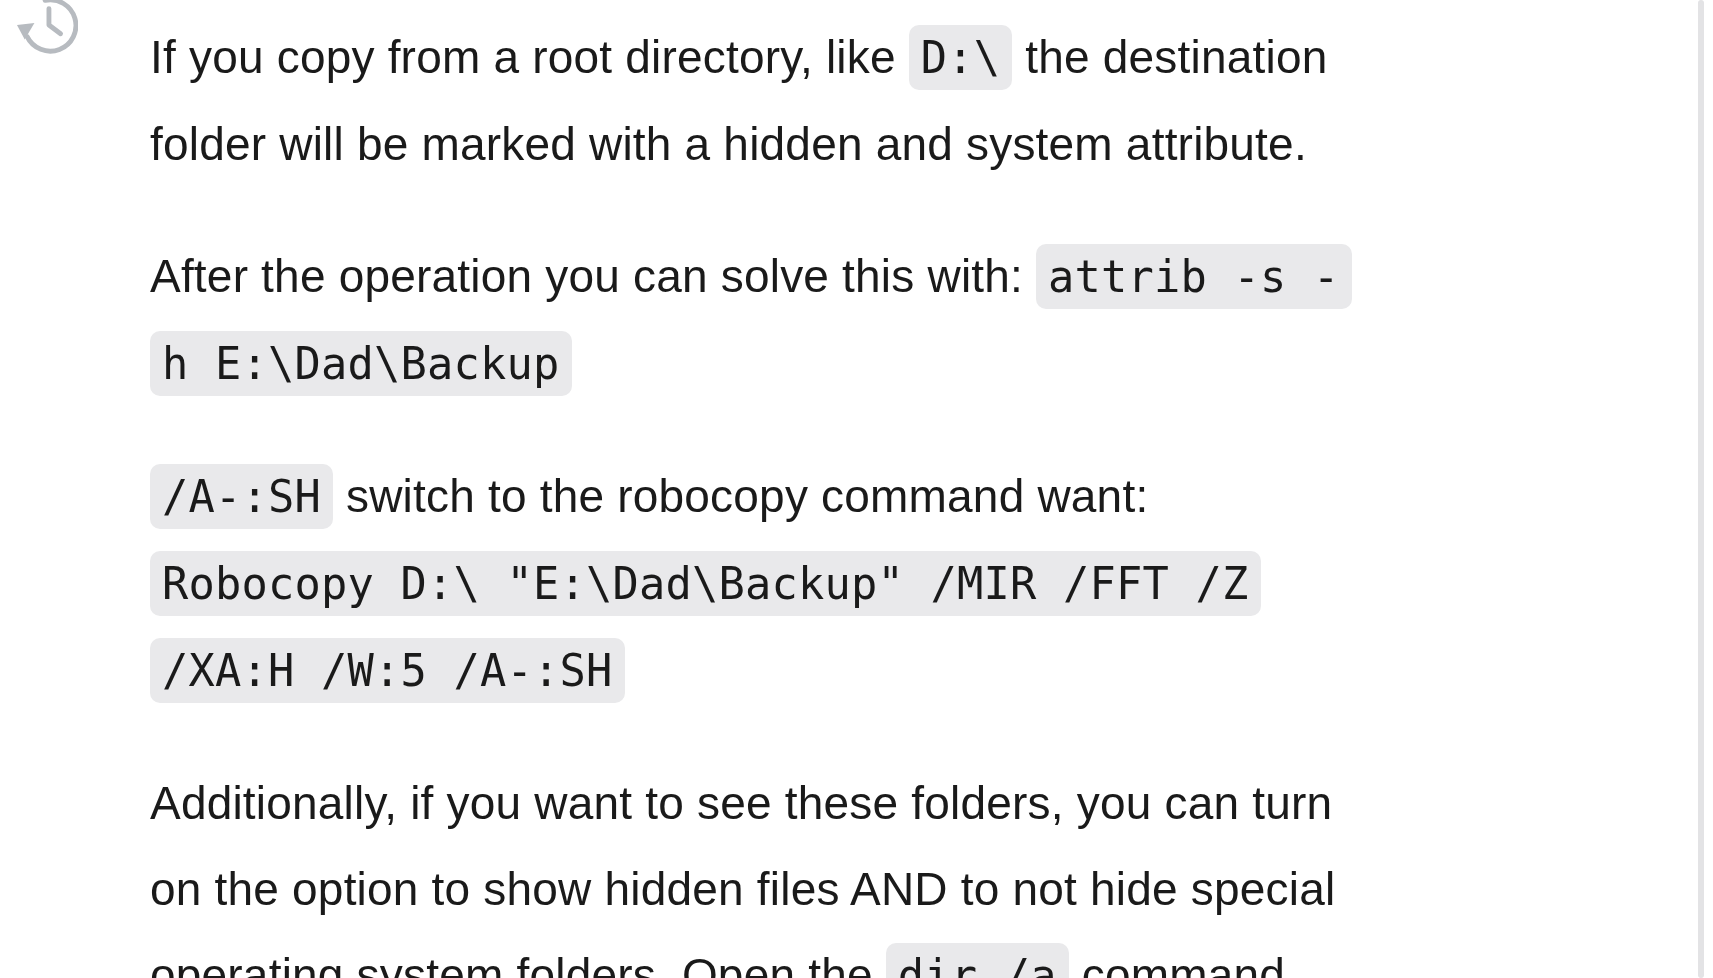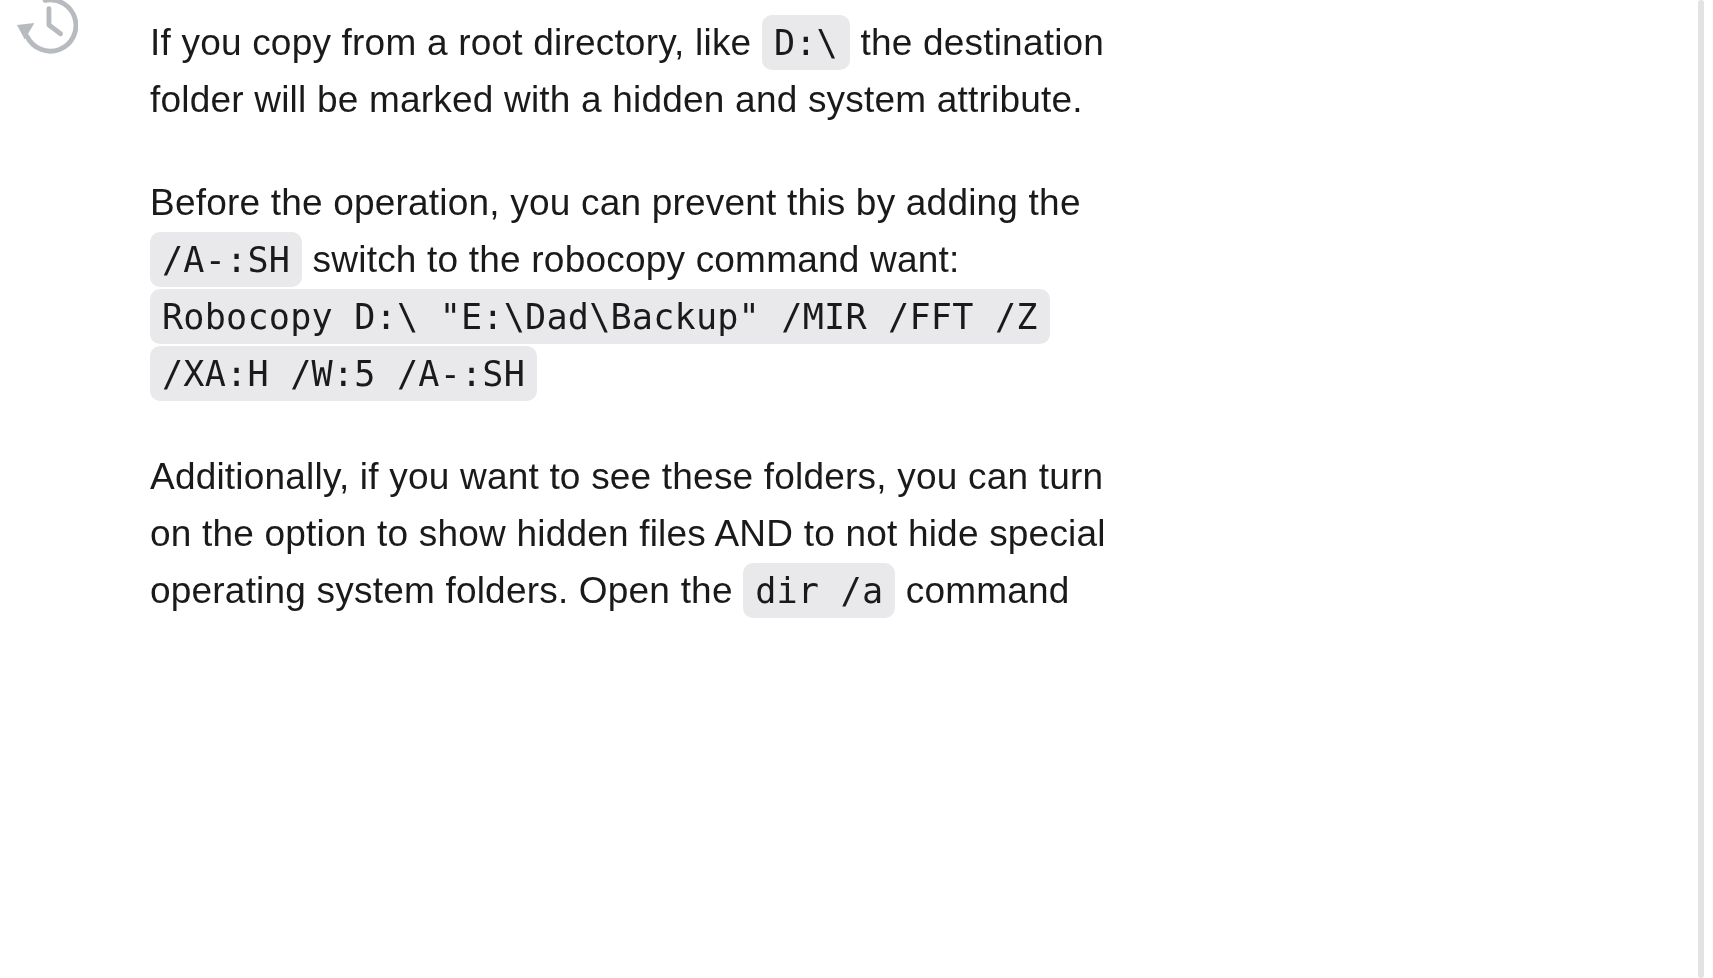--- a/index.html
+++ b/index.html
@@ -21,22 +21,22 @@
 
   .scrollbar{
     position:absolute;top:0;right:9px;width:6px;height:978px;
     background:var(--scrollbar);border-radius:3px;
   }
 
   .article{
     position:absolute;left:150px;top:14px;width:1438px;
   }
   .article p{
-    font-size:37px;
-    line-height:57px;
+    font-size:46px;
+    line-height:86px;
     white-space:pre-wrap;
     margin:0 0 46px 0;
     color:var(--text);
     letter-spacing:0.2px;
   }
   code.chip{
     font-family:"DejaVu Sans Mono", monospace;
     font-size:0.95em;
     background:var(--code-bg);
     border-radius:10px;
@@ -55,22 +55,23 @@
       <path d="M 30 5.5 A 26.5 26.5 0 1 1 11.5 43" stroke="#b7bbc0" stroke-width="5" stroke-linecap="round"></path>
       <path d="M 34 14 L 34 31 L 46 40" stroke="#b7bbc0" stroke-width="5" stroke-linecap="round" stroke-linejoin="round"></path>
       <polygon points="1,31 19,29 9,46" fill="#b7bbc0"></polygon>
     </svg>
   </span>
 </button>
 
 <div class="article">
     <p><span>If you copy from a root directory, like </span><code class="chip">D:\</code><span> the destination
 folder will be marked with a hidden and system attribute.</span></p>
-    <p><span>Before the operation, you can prevent this by adding the
-</span><code class="chip">/A-:SH</code><span> switch to the robocopy command want:
+    <p><span>After the operation you can solve this with: </span><code class="chip">attrib -s -
+h E:\Dad\Backup</code></p>
+    <p><code class="chip">/A-:SH</code><span> switch to the robocopy command want:
 </span><code class="chip">Robocopy D:\ "E:\Dad\Backup" /MIR /FFT /Z
 /XA:H /W:5 /A-:SH</code></p>
     <p><span>Additionally, if you want to see these folders, you can turn
 on the option to show hidden files AND to not hide special
 operating system folders. Open the </span><code class="chip">dir /a</code><span> command</span></p>
   </div>
 
 <div class="scrollbar"></div>
 
 </body></html>

